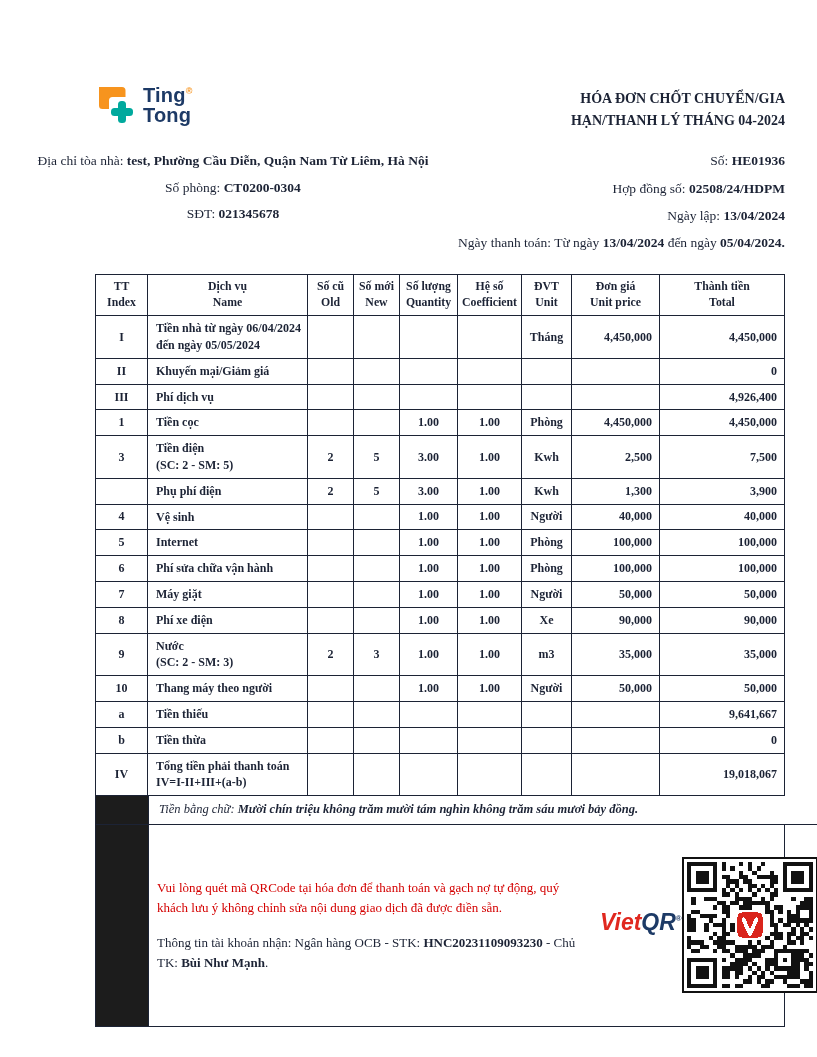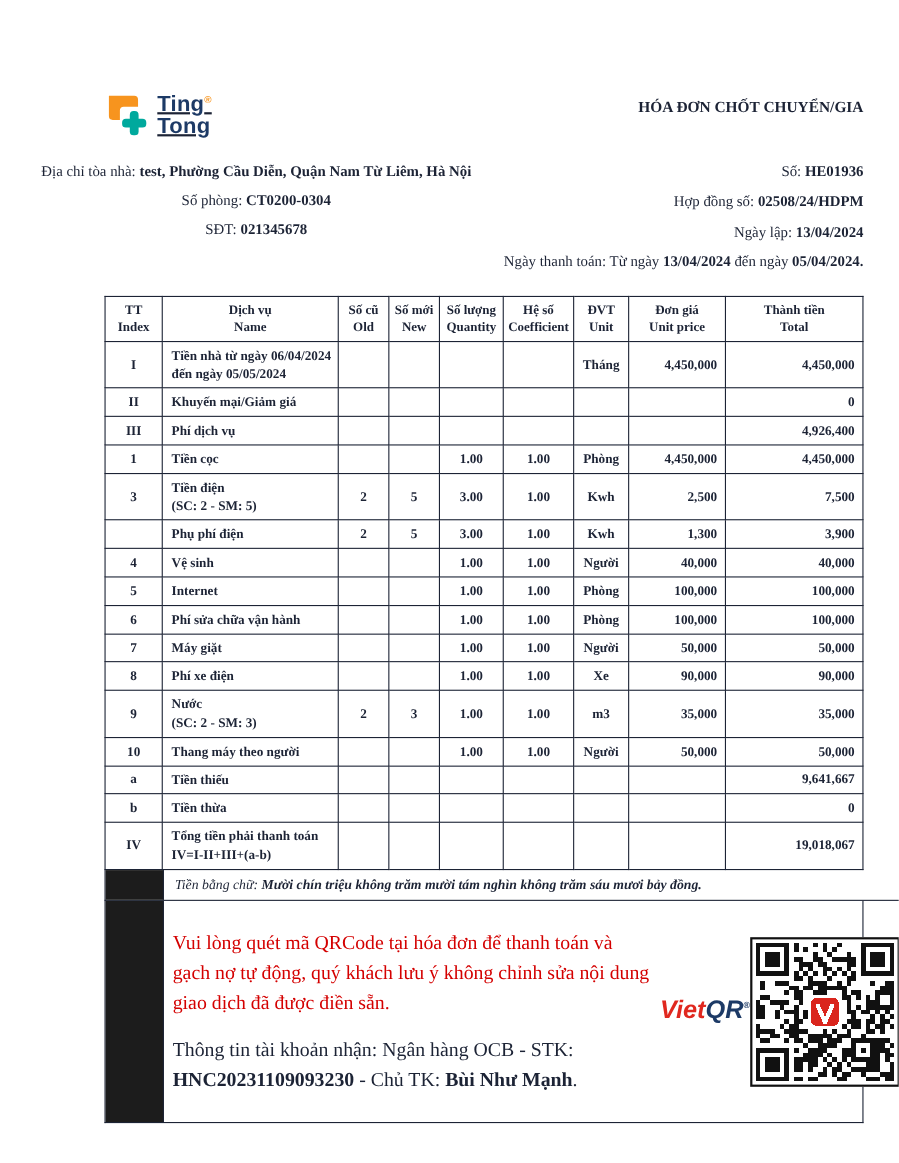--- a/index.html
+++ b/index.html
@@ -1,20 +1,20 @@
 <!DOCTYPE html>
 <html><head>
 <meta charset="utf-8">
 <style>
   html,body{margin:0;padding:0;}
   body{width:817px;height:1057px;background:#ffffff;font-family:"Liberation Serif",serif;color:#1c2335;overflow:hidden;}
   .page{width:817px;height:1057px;padding:84px 32px 0;box-sizing:border-box;}
 
   .header{display:flex;justify-content:space-between;align-items:flex-start;}
-  .logo{display:flex;align-items:center;gap:7px;margin-left:64px;text-decoration:underline;}
+  .logo{display:flex;align-items:center;gap:7px;margin-left:64px;}
   .logo-text{font-family:"Liberation Sans",sans-serif;font-weight:bold;font-size:20px;line-height:1.02;color:#1d3a66;letter-spacing:0.2px;}
   .logo-text .reg{font-size:9px;vertical-align:super;color:#f7941e;}
   .title{text-align:right;font-weight:bold;font-size:14px;line-height:1.55;padding-top:4px;color:#1c2335;}
 
   .info{display:flex;justify-content:space-between;margin-top:20px;font-size:13.5px;}
   .info-left{width:402px;text-align:center;}
   .info-line{margin-bottom:6px;line-height:1.5;}
   .info-right{text-align:right;}
   .info-right .info-line{margin-bottom:7px;}
   .seg-b{font-weight:bold;}
@@ -27,21 +27,21 @@
   .c-old,.c-new,.c-qty,.c-coef,.c-unit{text-align:center;}
   .c-price,.c-total{text-align:right;padding-right:7px !important;}
 
   .words-row{display:flex;width:794px;margin-left:63px;border:1px solid #1c2335;border-top:none;box-sizing:border-box;}
   .dark-strip{width:52px;background:#1c1c1c;border-right:1px solid #1c2335;flex:none;}
   .words-main{flex:1;padding:5px 10px;font-size:12.5px;font-style:italic;line-height:1.4;}
   .words-amount{font-weight:bold;}
 
   .qr-box{display:flex;width:690px;margin-left:63px;border:1px solid #1c2335;border-top:none;height:202px;box-sizing:border-box;}
   .qr-main{flex:1;display:flex;align-items:center;justify-content:space-between;padding:0 14px 0 8px;}
-  .qr-textcol{width:435px;font-size:18px;line-height:1.5;}
+  .qr-textcol{width:435px;font-size:13px;line-height:1.5;}
   .qr-warning{color:#d40000;margin-bottom:16px;}
   .qr-col{display:flex;align-items:center;width:170px;}
   .vietqr-logo{font-family:"Liberation Sans",sans-serif;font-weight:bold;font-style:italic;font-size:23px;line-height:1;margin-bottom:5px;}
   .vietqr-viet{color:#e0281f;}
   .vietqr-qr{color:#1d3a66;}
   .vietqr-reg{font-size:8px;vertical-align:super;color:#1d3a66;font-style:normal;}
   .qr-frame{border:2px solid #111;background:#fff;padding:3px;line-height:0;}
   .logos-row{display:flex;align-items:center;gap:18px;margin-top:8px;font-family:"Liberation Sans",sans-serif;font-weight:bold;font-size:13px;}
   .napas-1{color:#2b2e6b;}
   .napas-2{color:#ec4899;font-family:Liberation Mono, monospace;}
@@ -61,20 +61,21 @@
         <rect x="22" y="17" width="8" height="22" rx="3.5" fill="#00a99d"></rect>
         <rect x="15" y="24" width="22" height="8" rx="3.5" fill="#00a99d"></rect>
       </svg>
       <div class="logo-text">
         <div><span>Ting</span><span class="reg">®</span></div>
         <div>Tong</div>
       </div>
     </div>
     <div class="title">
       <div>HÓA ĐƠN CHỐT CHUYỂN/GIA</div>
+      <div>HẠN/THANH LÝ THÁNG 04-2024</div>
     </div>
   </div>
 
   <div class="info">
     <div class="info-left" id="info-left">
         <div class="info-line"><span>Địa chỉ tòa nhà: </span><span class="seg-b">test, Phường Cầu Diễn, Quận Nam Từ Liêm, Hà Nội</span></div>
         <div class="info-line"><span>Số phòng: </span><span class="seg-b">CT0200-0304</span></div>
         <div class="info-line"><span>SĐT: </span><span class="seg-b">021345678</span></div>
       </div>
     <div class="info-right" id="info-right">

